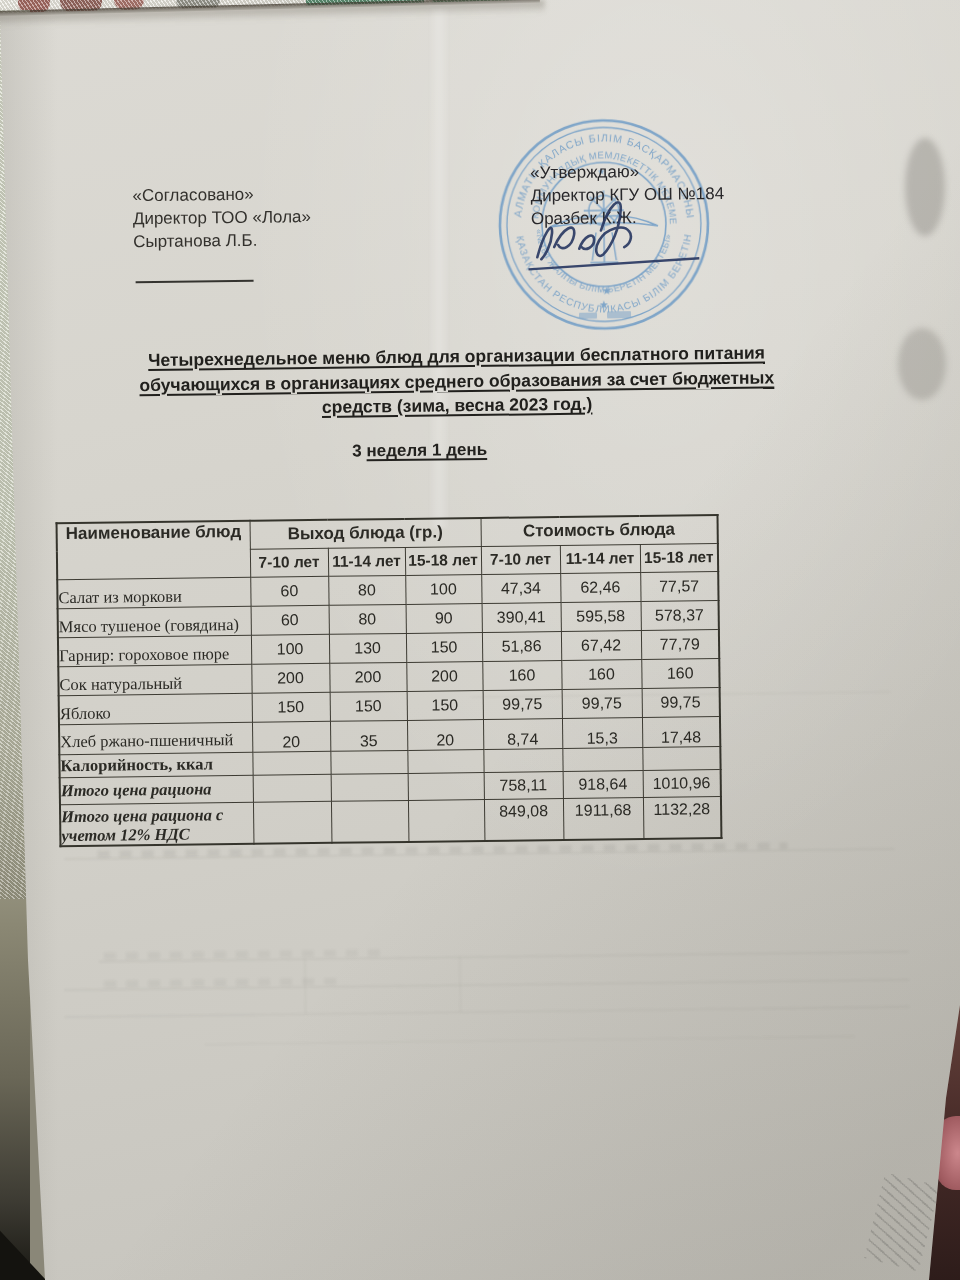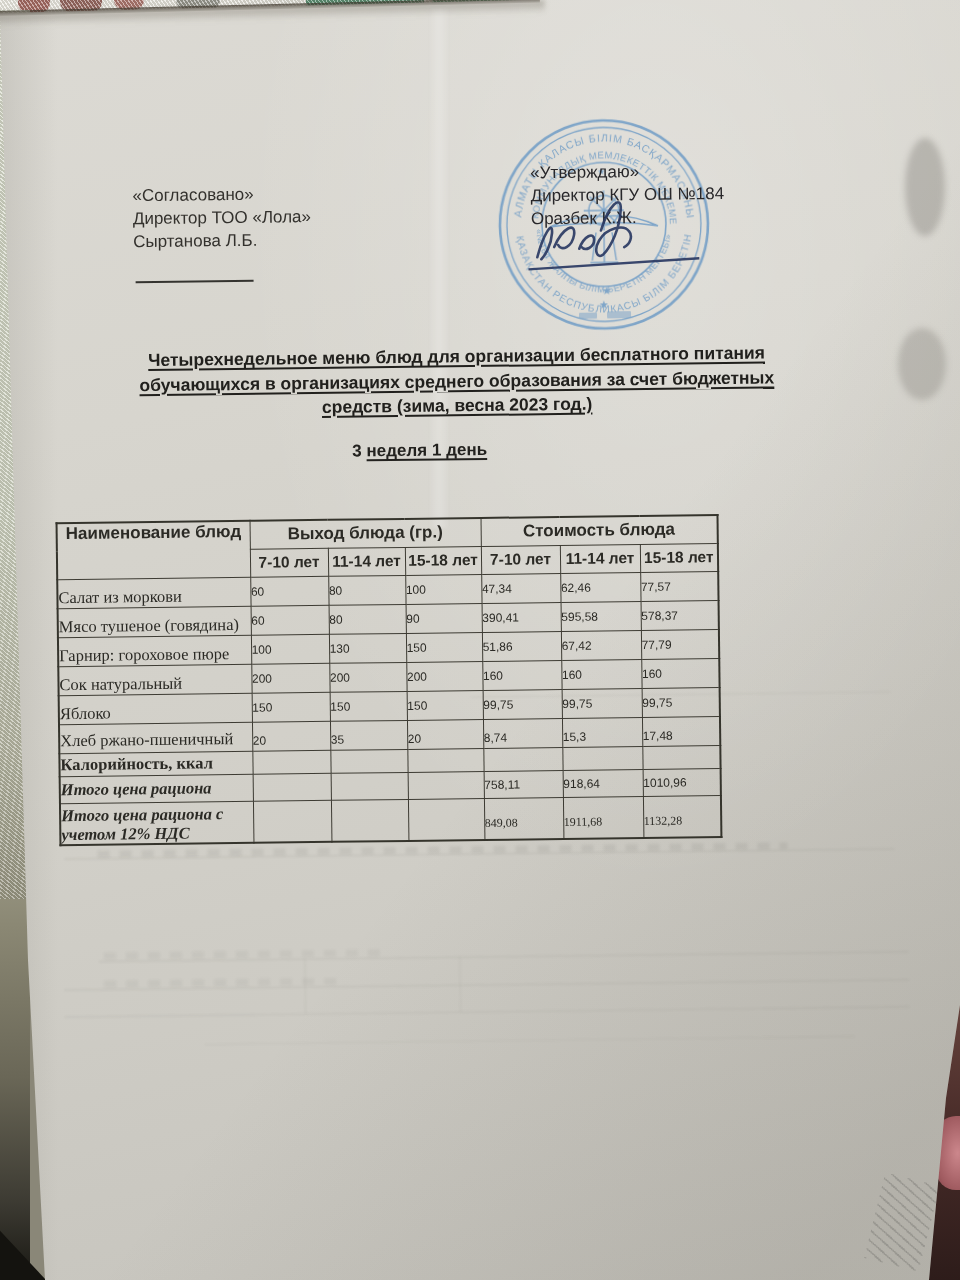--- a/index.html
+++ b/index.html
@@ -75,28 +75,28 @@
   table.menu{position:absolute;left:57px;top:517px;width:661px;border-collapse:collapse;
     table-layout:fixed;border:2.2px solid #35342c;color:#2b2a25;}
   table.menu td{border:1.4px solid #3d3b33;padding:0;overflow:hidden;}
   tr.h1{height:28px;} tr.h2{height:28px;}
   td.name-h{vertical-align:top;text-align:center;font-weight:bold;font-size:17px;padding-top:4px;}
   td.grp{text-align:center;font-weight:bold;font-size:17px;}
   td.age{text-align:center;font-weight:bold;font-size:15.5px;white-space:nowrap;}
   tbody tr{height:29px;}
   td.name{font-family:"Liberation Serif",serif;font-size:16.5px;text-align:left;
     padding:0 2px 3px 4px;vertical-align:bottom;}
-  td.val{text-align:left;font-size:12px;vertical-align:middle;}
+  td.val{text-align:center;font-size:16px;vertical-align:middle;}
   tr.bread td.name{vertical-align:bottom;padding-bottom:2px;}
   tr.bread td.val{vertical-align:top;padding-top:11px;}
   tr.kcal{height:23px;} tr.kcal td.name{font-weight:bold;vertical-align:middle;}
   tr.total{height:27px;} tr.total td.name{font-weight:bold;font-style:italic;vertical-align:middle;}
   tr.total2{height:38px;} tr.total2 td{vertical-align:top;}
   tr.total2 td.name{font-weight:bold;font-style:italic;line-height:19px;padding-top:2px;}
-  tr.total2 td.val{padding-top:17px;font-family:Liberation Serif, serif;}
+  tr.total2 td.val{padding-top:3px;}
 
   
   .ghost{position:absolute;background:#6b6a62;opacity:.08;filter:blur(1px);height:2px;}
   .ghost-v{position:absolute;background:#6b6a62;opacity:.05;filter:blur(1px);width:2px;}
   .ghost-text{position:absolute;height:7px;opacity:.16;filter:blur(1.6px);
     background:repeating-linear-gradient(90deg,rgba(90,89,84,.6) 0 12px,rgba(0,0,0,0) 12px 22px);}
 </style>
 </head>
 <body>
 

